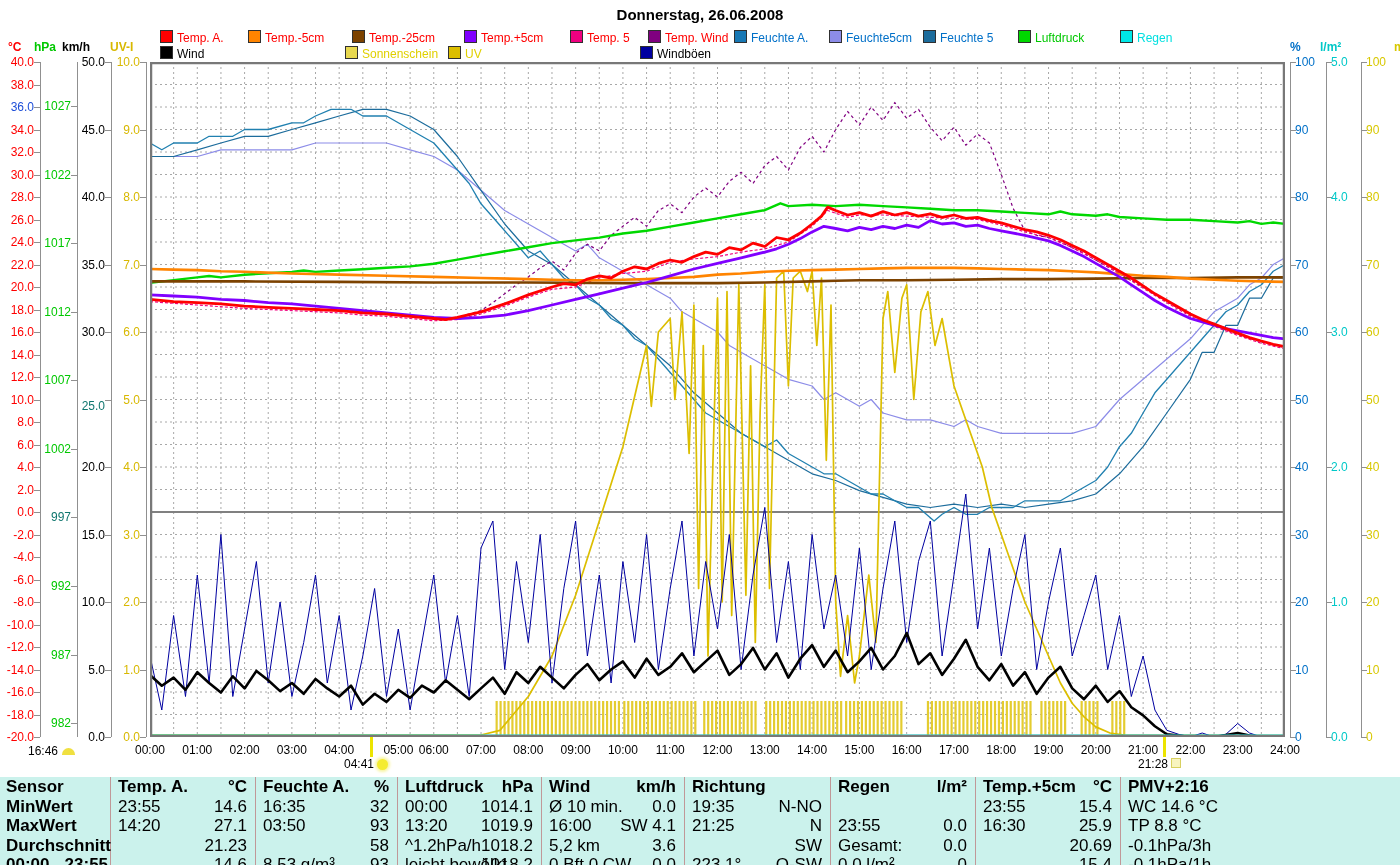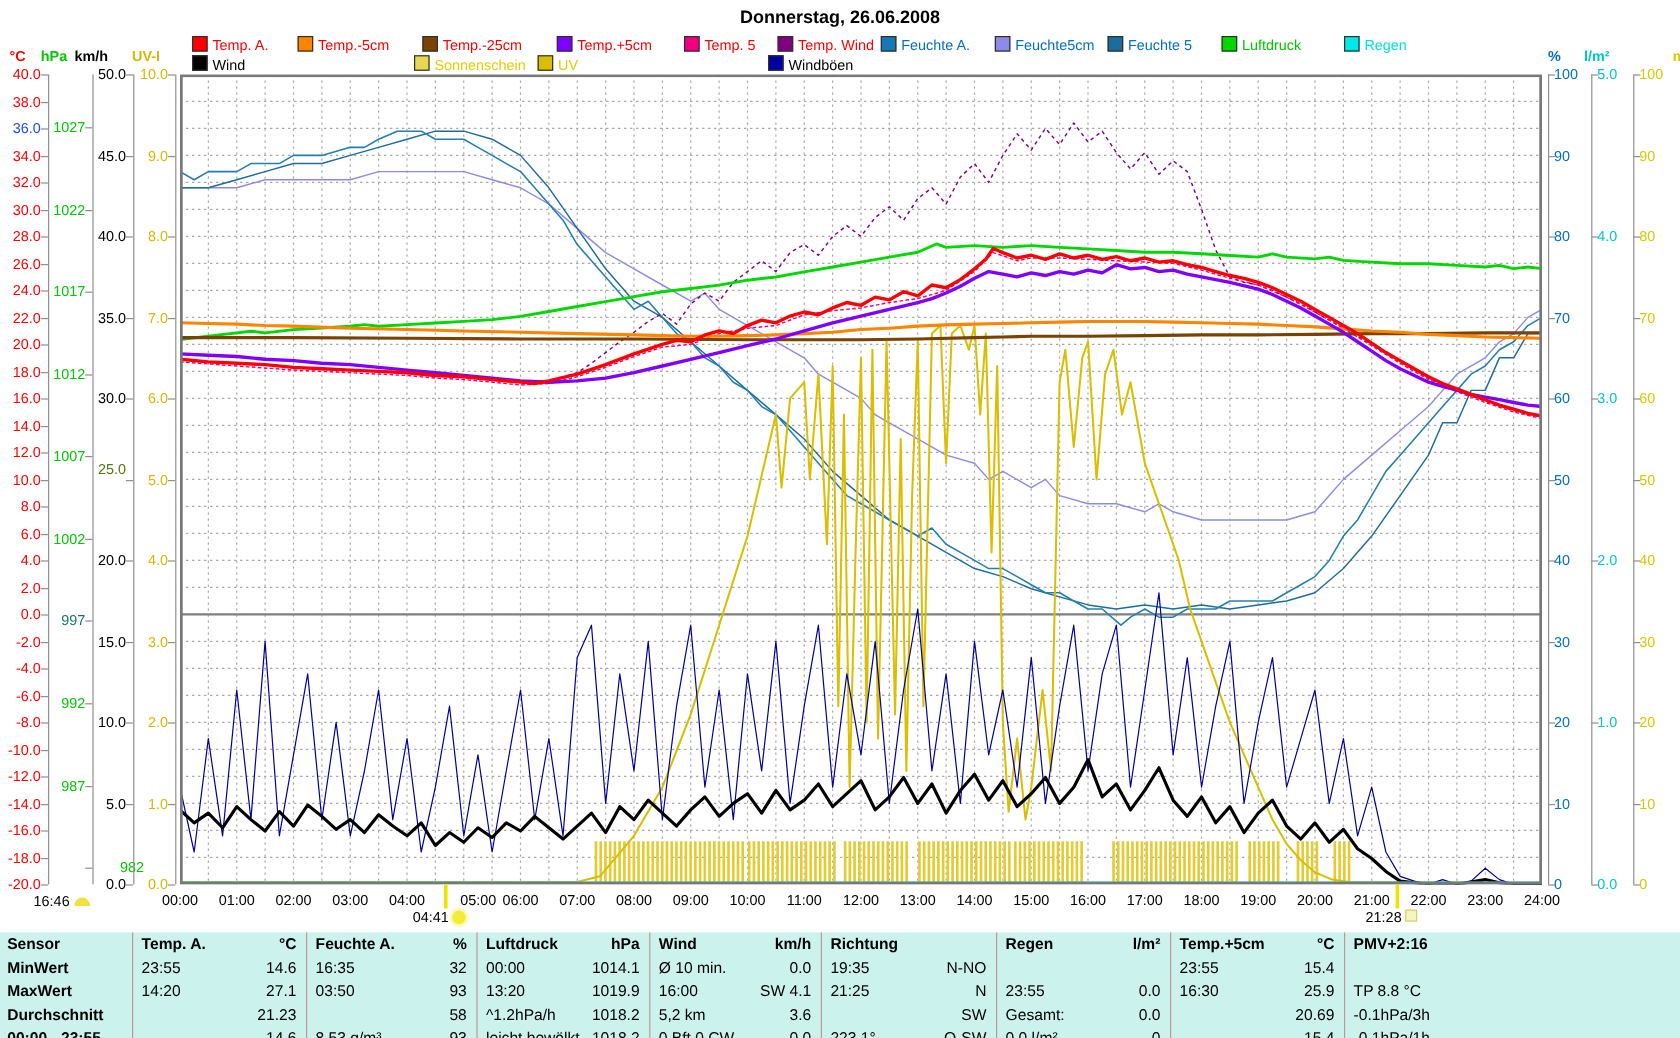--- a/index.html
+++ b/index.html
@@ -19,21 +19,21 @@
   .sunmark{position:absolute;top:737px;width:3px;height:20px;background:#ECE400;}
   .suntime{position:absolute;top:757px;font-size:12px;color:#000;white-space:nowrap;}
   .sun-ic{display:inline-block;width:11px;height:11px;border-radius:50%;
           background:#F4EC30;box-shadow:0 0 3px 2px #F8F4A0;vertical-align:-2px;margin-left:3px;}
   .sq-ic{display:inline-block;width:8px;height:8px;border:1px solid #D8D060;background:#F8F4C0;vertical-align:0px;margin-left:3px;}
   .moon-ic{display:inline-block;width:13px;height:7px;background:#F0E040;border-radius:7px 7px 0 0;vertical-align:0;margin-left:4px;}
   #moontime{position:absolute;left:28px;top:744px;font-size:12px;color:#000;}
   
   #stats{position:absolute;left:0;top:777px;width:1400px;height:88px;background:#CBF2EC;}
   .tdiv{position:absolute;top:0;width:1px;height:88px;background:#C09898;}
-  .tcell{position:absolute;height:19px;line-height:19px;white-space:nowrap;overflow:hidden;font-size:13px;}
+  .tcell{position:absolute;height:19px;line-height:19px;white-space:nowrap;overflow:hidden;font-size:17px;}
   .tcell .lt{position:absolute;left:8px;}
   .tcell .rt{position:absolute;right:8px;}
   .thead{font-weight:bold;}
   .tlabel{font-weight:bold;padding-left:6px;}
 </style>
 </head>
 <body>
 
 <div id="screen">
   <div id="title">Donnerstag, 26.06.2008</div>
@@ -144,34 +144,34 @@
       <div class="axlab r" style="top: 380.293px; color: rgb(0, 200, 0); right: 1329px;">1007</div>
       <div class="tick" style="top: 448.89px; width: 6px; left: 71px;"></div>
       <div class="axlab r" style="top: 448.89px; color: rgb(0, 200, 0); right: 1329px;">1002</div>
       <div class="tick" style="top: 517.488px; width: 6px; left: 71px;"></div>
       <div class="axlab r" style="top: 517.488px; color: #0f766e; right: 1329px;">997</div>
       <div class="tick" style="top: 586.085px; width: 6px; left: 71px;"></div>
       <div class="axlab r" style="top: 586.085px; color: rgb(0, 200, 0); right: 1329px;">992</div>
       <div class="tick" style="top: 654.683px; width: 6px; left: 71px;"></div>
       <div class="axlab r" style="top: 654.683px; color: rgb(0, 200, 0); right: 1329px;">987</div>
       <div class="tick" style="top: 723.28px; width: 6px; left: 71px;"></div>
-      <div class="axlab r" style="top: 723.28px; color: rgb(0, 200, 0); right: 1280px;">982</div>
+      <div class="axlab r" style="top: 723.28px; color: rgb(0, 200, 0); right: 1329px;">982</div>
       <div class="vline" style="left: 111px; top: 62px; height: 675px;"></div>
       <div class="tick" style="top: 62px; width: 6px; left: 105px;"></div>
       <div class="axlab r" style="top: 62px; color: rgb(0, 0, 0); right: 1295px;">50.0</div>
       <div class="tick" style="top: 129.5px; width: 6px; left: 105px;"></div>
       <div class="axlab r" style="top: 129.5px; color: rgb(0, 0, 0); right: 1295px;">45.0</div>
       <div class="tick" style="top: 197px; width: 6px; left: 105px;"></div>
       <div class="axlab r" style="top: 197px; color: rgb(0, 0, 0); right: 1295px;">40.0</div>
       <div class="tick" style="top: 264.5px; width: 6px; left: 105px;"></div>
       <div class="axlab r" style="top: 264.5px; color: rgb(0, 0, 0); right: 1295px;">35.0</div>
       <div class="tick" style="top: 332px; width: 6px; left: 105px;"></div>
       <div class="axlab r" style="top: 332px; color: rgb(0, 0, 0); right: 1295px;">30.0</div>
       <div class="tick" style="top: 399.5px; width: 6px; left: 105px;"></div>
-      <div class="axlab r" style="top: 391px; color: #4d7c0f; right: 1295px;">25.0</div>
+      <div class="axlab r" style="top: 406px; color: #0f766e; right: 1295px;">25.0</div>
       <div class="tick" style="top: 467px; width: 6px; left: 105px;"></div>
       <div class="axlab r" style="top: 467px; color: rgb(0, 0, 0); right: 1295px;">20.0</div>
       <div class="tick" style="top: 534.5px; width: 6px; left: 105px;"></div>
       <div class="axlab r" style="top: 534.5px; color: rgb(0, 0, 0); right: 1295px;">15.0</div>
       <div class="tick" style="top: 602px; width: 6px; left: 105px;"></div>
       <div class="axlab r" style="top: 602px; color: rgb(0, 0, 0); right: 1295px;">10.0</div>
       <div class="tick" style="top: 669.5px; width: 6px; left: 105px;"></div>
       <div class="axlab r" style="top: 669.5px; color: rgb(0, 0, 0); right: 1295px;">5.0</div>
       <div class="tick" style="top: 737px; width: 6px; left: 105px;"></div>
       <div class="axlab r" style="top: 737px; color: rgb(0, 0, 0); right: 1295px;">0.0</div>
@@ -603,20 +603,24 @@
         <span class="rt">N-NO</span>
       </div>
       <div class="tcell " style="left: 830px; width: 145px; top: 19.5px;">
         <span class="lt"></span>
         <span class="rt"></span>
       </div>
       <div class="tcell " style="left: 975px; width: 145px; top: 19.5px;">
         <span class="lt">23:55</span>
         <span class="rt">15.4</span>
       </div>
+      <div class="tcell " style="left: 1120px; width: 280px; top: 19.5px;">
+        <span class="lt">WC 14.6 °C</span>
+        <span class="rt"></span>
+      </div>
       <div class="tcell tlabel" style="left: 0px; width: 110px; top: 39px;">MaxWert</div>
       <div class="tcell " style="left: 110px; width: 145px; top: 39px;">
         <span class="lt">14:20</span>
         <span class="rt">27.1</span>
       </div>
       <div class="tcell " style="left: 255px; width: 142px; top: 39px;">
         <span class="lt">03:50</span>
         <span class="rt">93</span>
       </div>
       <div class="tcell " style="left: 397px; width: 144px; top: 39px;">

